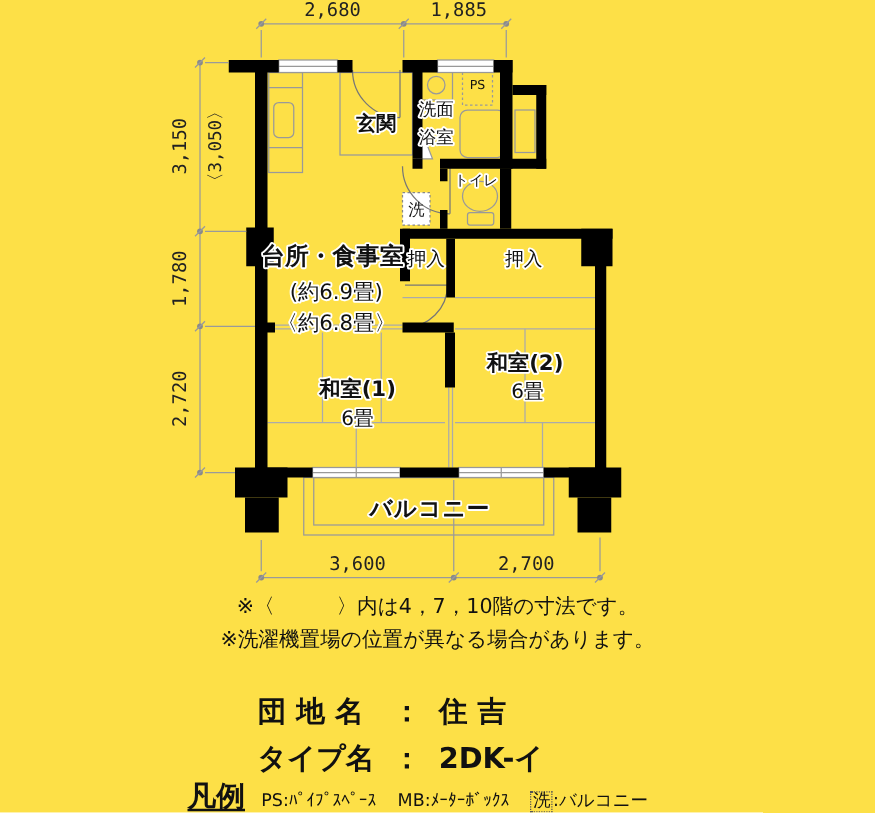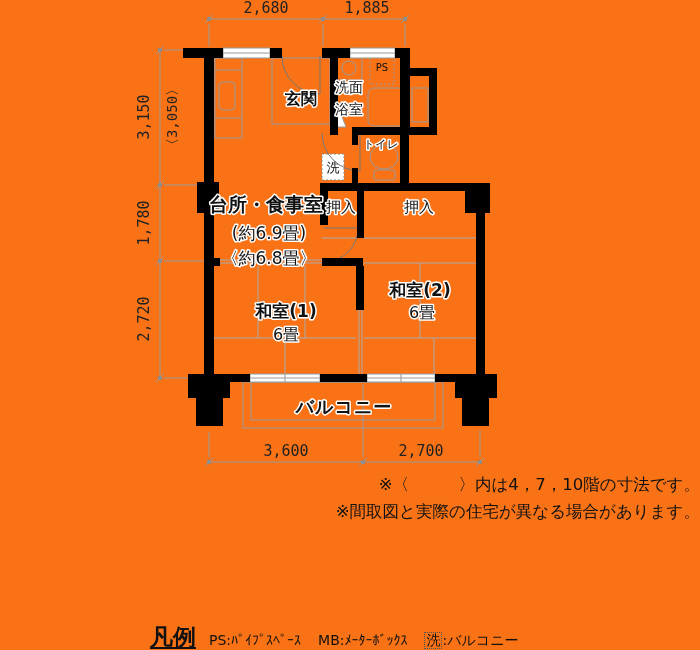--- a/index.html
+++ b/index.html
@@ -1,29 +1,29 @@
 <!DOCTYPE html>
 <html><head>
 <meta charset="utf-8">
 <style>
   html,body{margin:0;padding:0;background:#ffffff;}
-  #stage{position:relative;width:700px;height:650px;background:#f97316;overflow:hidden;
+  #stage{position:relative;width:700px;height:650px;background:#fde047;overflow:hidden;
          font-family:"DejaVu Sans","Liberation Sans",sans-serif;color:#111;}
   #plan-svg{position:absolute;left:0;top:0;}
   svg text{font-family:"DejaVu Sans","Liberation Sans",sans-serif;fill:#111;}
   .dimtxt{font-family:"DejaVu Sans Mono","Liberation Mono",monospace;fill:#222;}
   .roomlbl{paint-order:stroke;stroke:#ffffff;stroke-width:3px;stroke-linejoin:round;}
   .wall{fill:#000;}
   .thin{stroke:#999;fill:none;stroke-width:1;}
   .thin2{stroke:#aaa;fill:none;stroke-width:1;}
   .door{stroke:#777;fill:none;stroke-width:1;}
   .dimline{stroke:#9a9a9a;stroke-width:1;}
   .dimdot{fill:#8a8a8a;}
   .winfill{fill:#fff;stroke:#999;stroke-width:1;}
-  .notes{position:absolute;left:0;top:471px;width:700px;text-align:right;
+  .notes{position:absolute;left:0;top:471px;width:700px;text-align:center;
          font-size:16.5px;line-height:27px;color:#111;}
   .titles{position:absolute;left:206px;top:552px;font-size:23px;font-weight:700;
           line-height:37px;white-space:nowrap;}
   .t-label{display:inline-block;width:106px;}
   .t-colon{display:inline-block;margin:0 14px 0 2px;}
   .legend{position:absolute;left:150px;top:622px;width:540px;white-space:nowrap;
           display:flex;align-items:baseline;}
   .lg-head{font-size:23px;font-weight:700;margin-right:13px;text-decoration:underline;}
   .lg-item{font-size:14px;margin-right:17px;text-align:right;}
   .lg-laundry{font-size:14px;display:flex;align-items:baseline;}
@@ -209,23 +209,31 @@
       <text class="roomlbl" x="286" y="317" font-size="17" font-weight="600" text-anchor="middle">和室(1)</text>
       <text class="roomlbl" x="286" y="340" font-size="16" text-anchor="middle">6畳</text>
       <text class="roomlbl" x="420" y="296" font-size="17" font-weight="600" text-anchor="middle">和室(2)</text>
       <text class="roomlbl" x="422" y="318" font-size="16" text-anchor="middle">6畳</text>
       <text class="roomlbl" x="344" y="413" font-size="18" font-weight="600" text-anchor="middle" letter-spacing="1">バルコニー</text>
     </g>
   </svg>
 
   <div class="notes">
     <div>※〈　　　〉内は4，7，10階の寸法です。</div>
-    <div>※間取図と実際の住宅が異なる場合があります。</div>
+    <div>※洗濯機置場の位置が異なる場合があります。</div>
   </div>
 
+  <div class="titles">
+    <div>
+      <span class="t-label">団 地 名</span><span class="t-colon">：</span><span>住 吉</span>
+    </div>
+    <div>
+      <span class="t-label">タイプ名</span><span class="t-colon">：</span><span>2DK-イ</span>
+    </div>
+  </div>
 
   <div class="legend">
     <span class="lg-head">凡例</span>
     <span class="lg-item">PS:ﾊﾟｲﾌﾟｽﾍﾟｰｽ</span>
     <span class="lg-item">MB:ﾒｰﾀｰﾎﾞｯｸｽ</span>
     <span class="lg-laundry">
         <span class="lg-box">洗</span>
         <span>:バルコニー</span>
       </span>
   </div>

